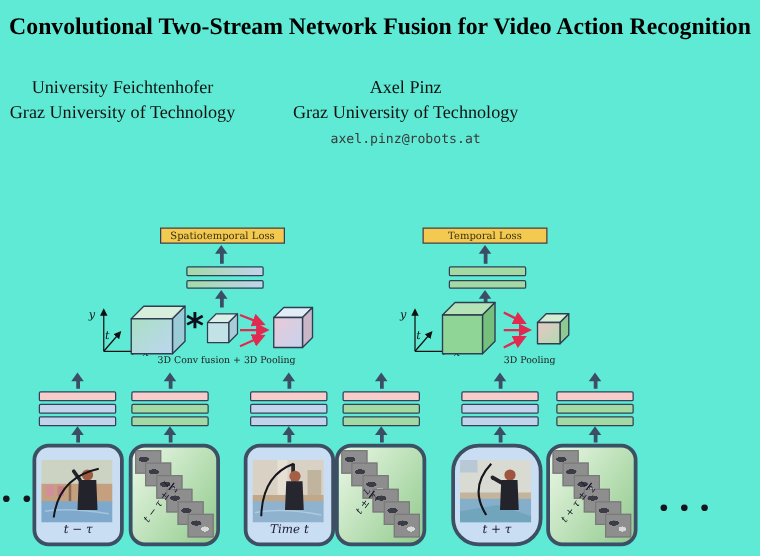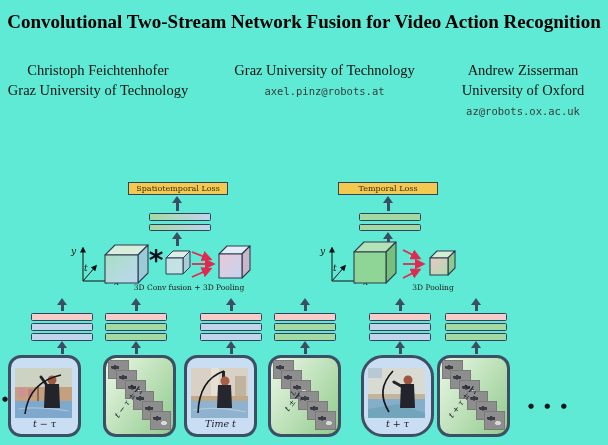--- a/index.html
+++ b/index.html
@@ -43,21 +43,21 @@
   .conv-stack { position:absolute; top:313px; width:62px; display:flex; flex-direction:column; gap:2.5px; }
   .cbar { height:7.5px; border:1.2px solid var(--border,#31425A); border-radius:1.5px; }
   .cbar.pink  { background:var(--pink-bar,#F6CDCA); }
   .cbar.blue  { background:var(--blue-bar,#C2D3EC); }
   .cbar.green { background:var(--green-bar,#A3DAA4); }
 
   
   .cube-svg { position:absolute; top:239px; }
   .conv-op { position:absolute; left:146px; top:247px; width:20px; text-align:center;
     font-family:"DejaVu Sans", sans-serif; font-size:28px; font-weight:bold; color:#0e0e1c; line-height:1; }
-  .cube-caption { position:absolute; top:283px; text-align:center;
+  .cube-caption { position:absolute; top:283px; text-align:left;
     font-family:"DejaVu Serif", serif; font-size:7.5px; color:#222; white-space:nowrap; }
 
   
   .frame-box { position:absolute; top:355px; width:73px; height:82px;
     border:3px solid #3D4F63; border-radius:13px; overflow:hidden; }
   .frame-box.rgb  { background:var(--photo-bg,#C9DDF3); }
   .frame-box.flow { background:linear-gradient(125deg, var(--flow-bg-1,#E4F4DF) 8%, var(--flow-bg-2,#98CE94) 92%); }
   .frame-photo { position:absolute; left:4px; top:10px; }
   .frame-label { position:absolute; left:0; right:0; top:60px; text-align:center;
     font-family:"DejaVu Serif", serif; font-style:italic; font-size:9.5px; color:#1a1a2e; }
@@ -81,31 +81,27 @@
     font-size:7px; letter-spacing:4px; color:#15151f; }
 </style>
 </head>
 <body>
 
 <div id="page">
 
   <div class="title">Convolutional Two-Stream Network Fusion for Video Action Recognition</div>
 
   <div class="author-col" style="left:0; width:196px;">
-    <div class="author-name">Christoph Feichtenhofer</div>
+    <div class="author-name">University Feichtenhofer</div>
     <div class="author-affil">Graz University of Technology</div>
   </div>
   <div class="author-col" style="left:212px; width:225px;">
+    <div class="author-name">Axel Pinz</div>
     <div class="author-affil">Graz University of Technology</div>
     <div class="author-email">axel.pinz@robots.at</div>
-  </div>
-  <div class="author-col" style="left:438px; width:170px;">
-    <div class="author-name">Andrew Zisserman</div>
-    <div class="author-affil">University of Oxford</div>
-    <div class="author-email">az@robots.ox.ac.uk</div>
   </div>
 
   <div class="loss-box" style="left:128px;">
     <span>Spatiotemporal Loss</span>
   </div>
   <div class="loss-box" style="left:338px;">
     <span>Temporal Loss</span>
   </div>
 
   <div class="arr" style="left:172px; top:196px; height:15px;">
@@ -304,21 +300,21 @@
       <div class="head"></div>
       <div class="stem"></div>
     </div>
   <div class="arr" style="left:471px; top:341px;">
       <div class="head"></div>
       <div class="stem"></div>
     </div>
 
   <div class="dots" style="left:2px; top:395px;">● ●</div>
 
-  <div class="frame-box rgb" style="left:8px;">
+  <div class="frame-box rgb" style="left:26px;">
     <svg class="frame-photo" width="57" height="50" viewBox="0 0 57 50">
       <rect width="57" height="19" fill="#CDD3C3"></rect>
       <rect y="19" width="57" height="15" fill="#C4A07E"></rect>
       <rect x="4" y="20" width="6" height="9" fill="#D28E9A"></rect>
       <rect x="13" y="21" width="5" height="8" fill="#C87E88"></rect>
       <rect x="22" y="19" width="2" height="14" fill="#8A6A50"></rect>
       <rect y="33" width="57" height="17" fill="#7FA9CC"></rect>
       <path d="M3,41 Q22,38 54,43" stroke="#A3C4DC" stroke-width="1.2" fill="none"></path>
       <circle cx="37" cy="12" r="4.5" fill="#9E5A40"></circle>
       <path d="M30,16 L44,16 L45,40 L29,40 Z" fill="#23232B"></path>
@@ -333,21 +329,21 @@
     <div class="tile tp2"></div>
     <div class="tile tp3"></div>
     <div class="tile tp4"></div>
     <div class="tile tp5"></div>
     <div class="tile tp6"></div>
     <div class="flow-label">
       <span>t − τ ±</span><span class="frac"><span class="num">L</span><span class="den">2</span></span>
     </div>
   </div>
 
-  <div class="frame-box rgb" style="left:184px;padding-left:18px;">
+  <div class="frame-box rgb" style="left:195px;padding-left:18px;">
     <svg class="frame-photo" width="57" height="50" viewBox="0 0 57 50">
       <rect width="57" height="28" fill="#D9D2C4"></rect>
       <rect x="20" width="8" height="28" fill="#E6E0D4"></rect>
       <rect x="44" y="8" width="11" height="20" fill="#C0B49E"></rect>
       <rect y="28" width="57" height="6" fill="#C0A888"></rect>
       <rect y="33" width="57" height="17" fill="#8FB2CE"></rect>
       <path d="M2,42 Q25,38 55,44" stroke="#AECADF" stroke-width="1.2" fill="none"></path>
       <rect x="31" y="3" width="3" height="14" fill="#26262E"></rect>
       <circle cx="34" cy="13" r="4.5" fill="#A45F45"></circle>
       <path d="M27,17 L40,17 L41,40 L26,40 Z" fill="#26262E"></path>

